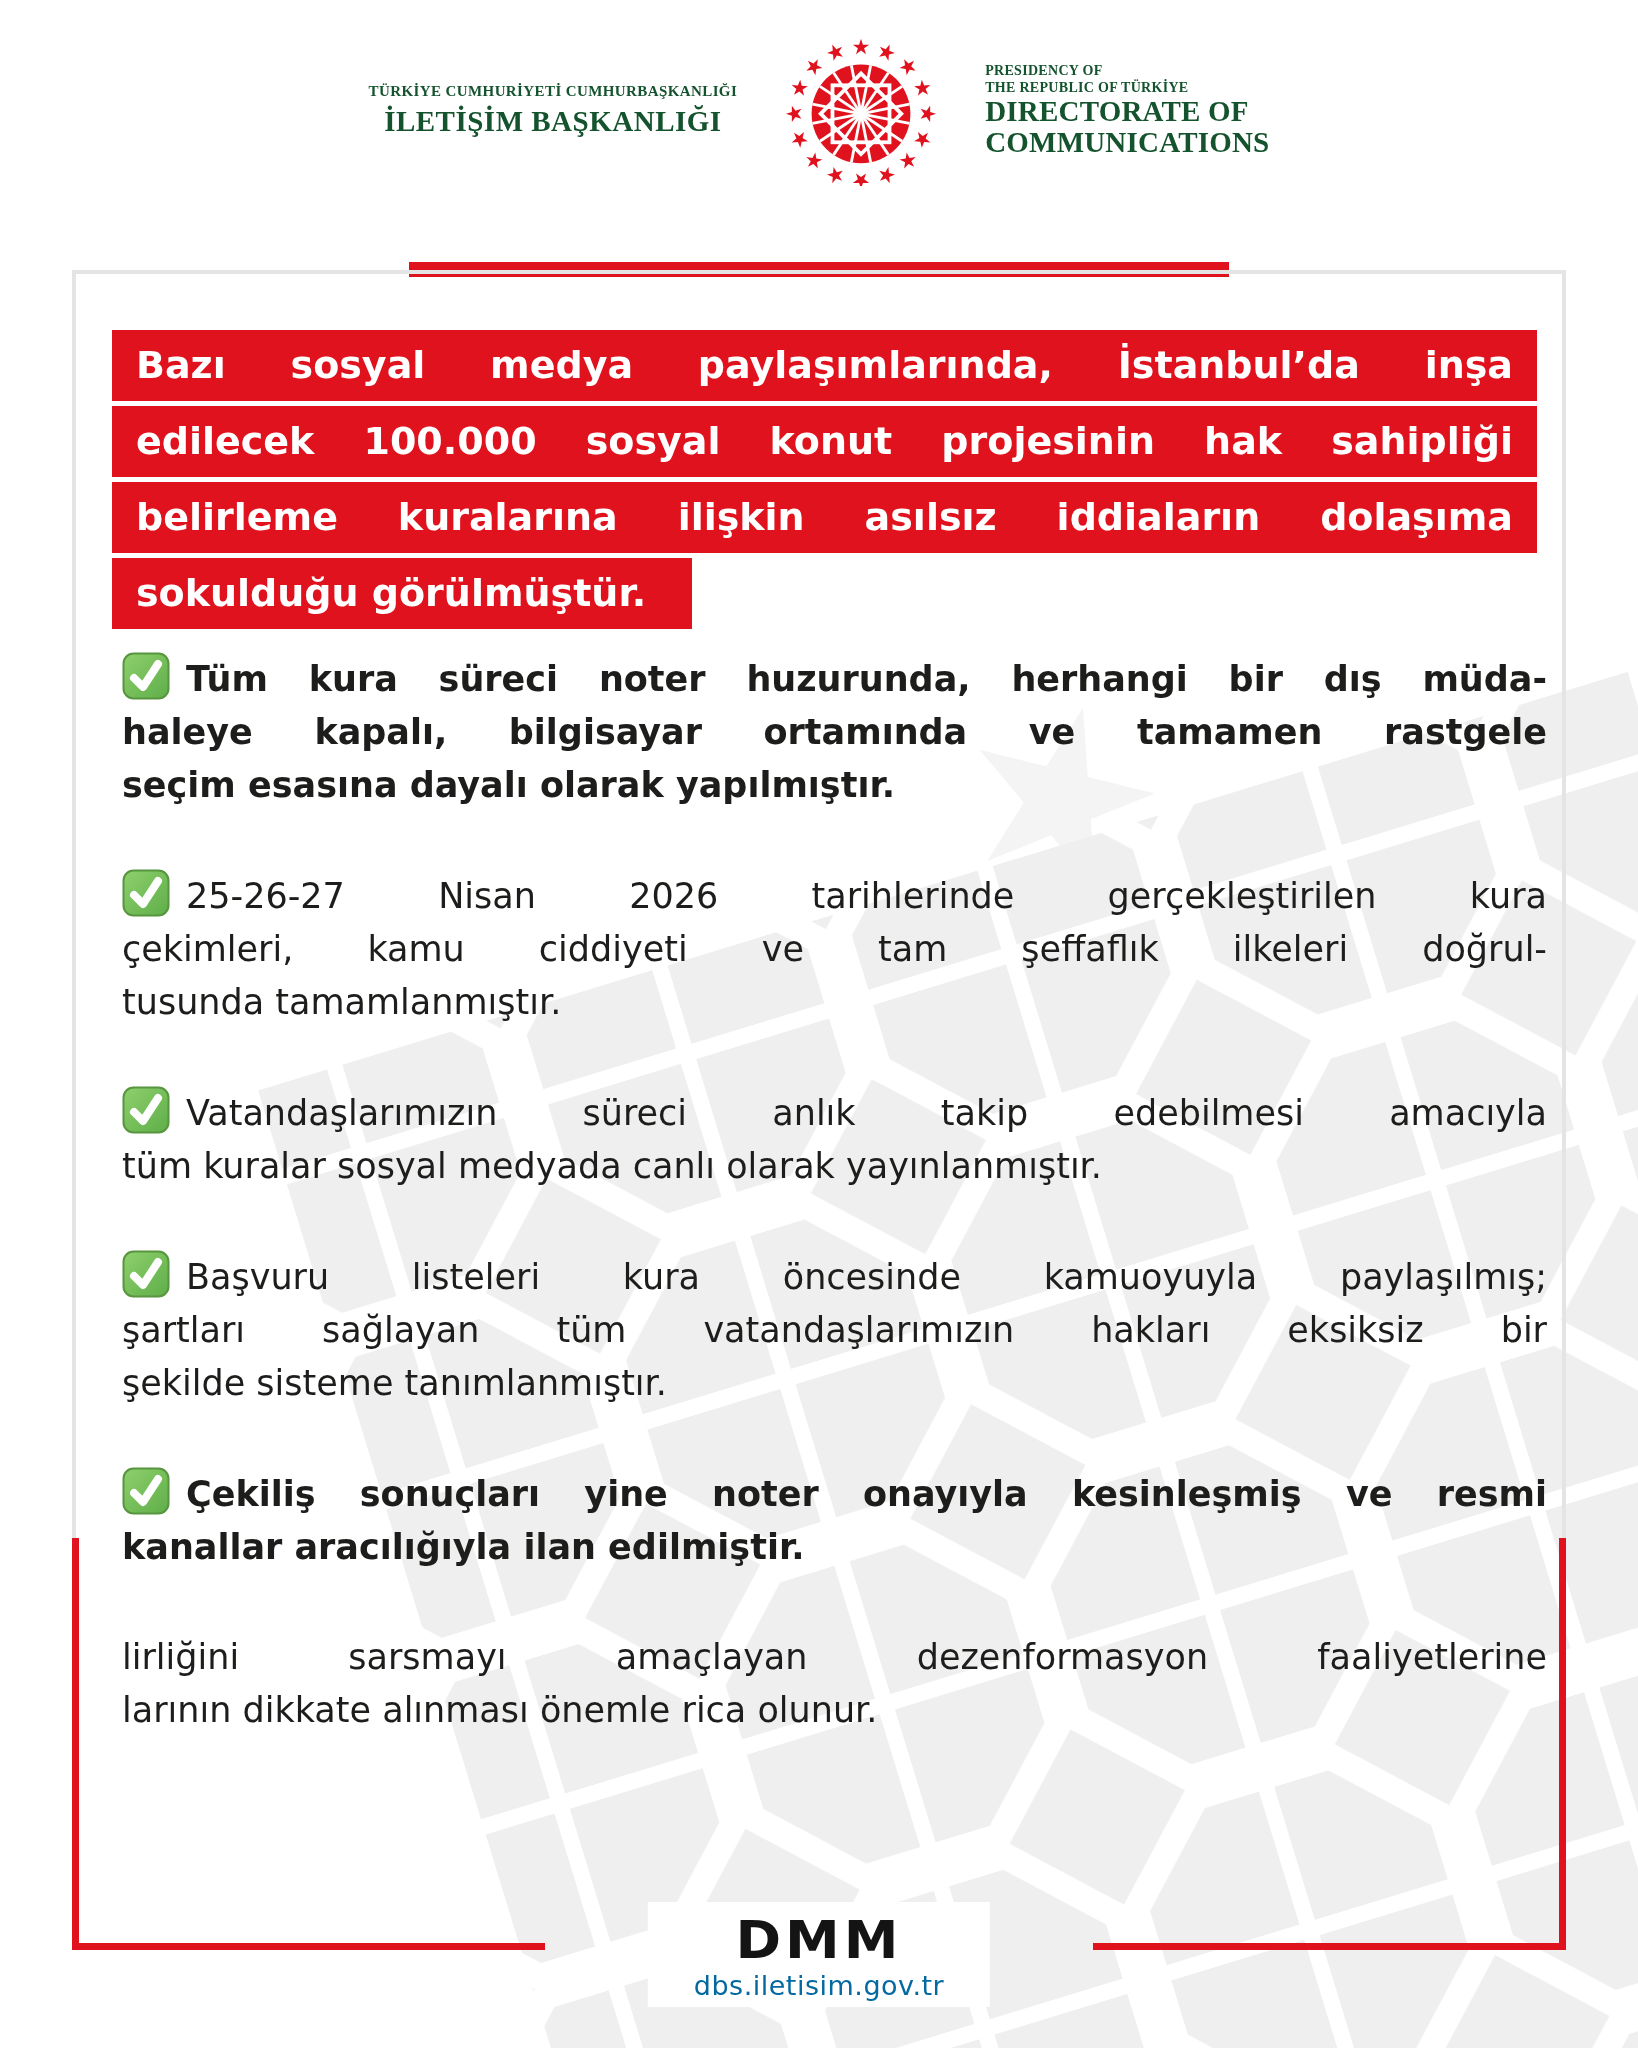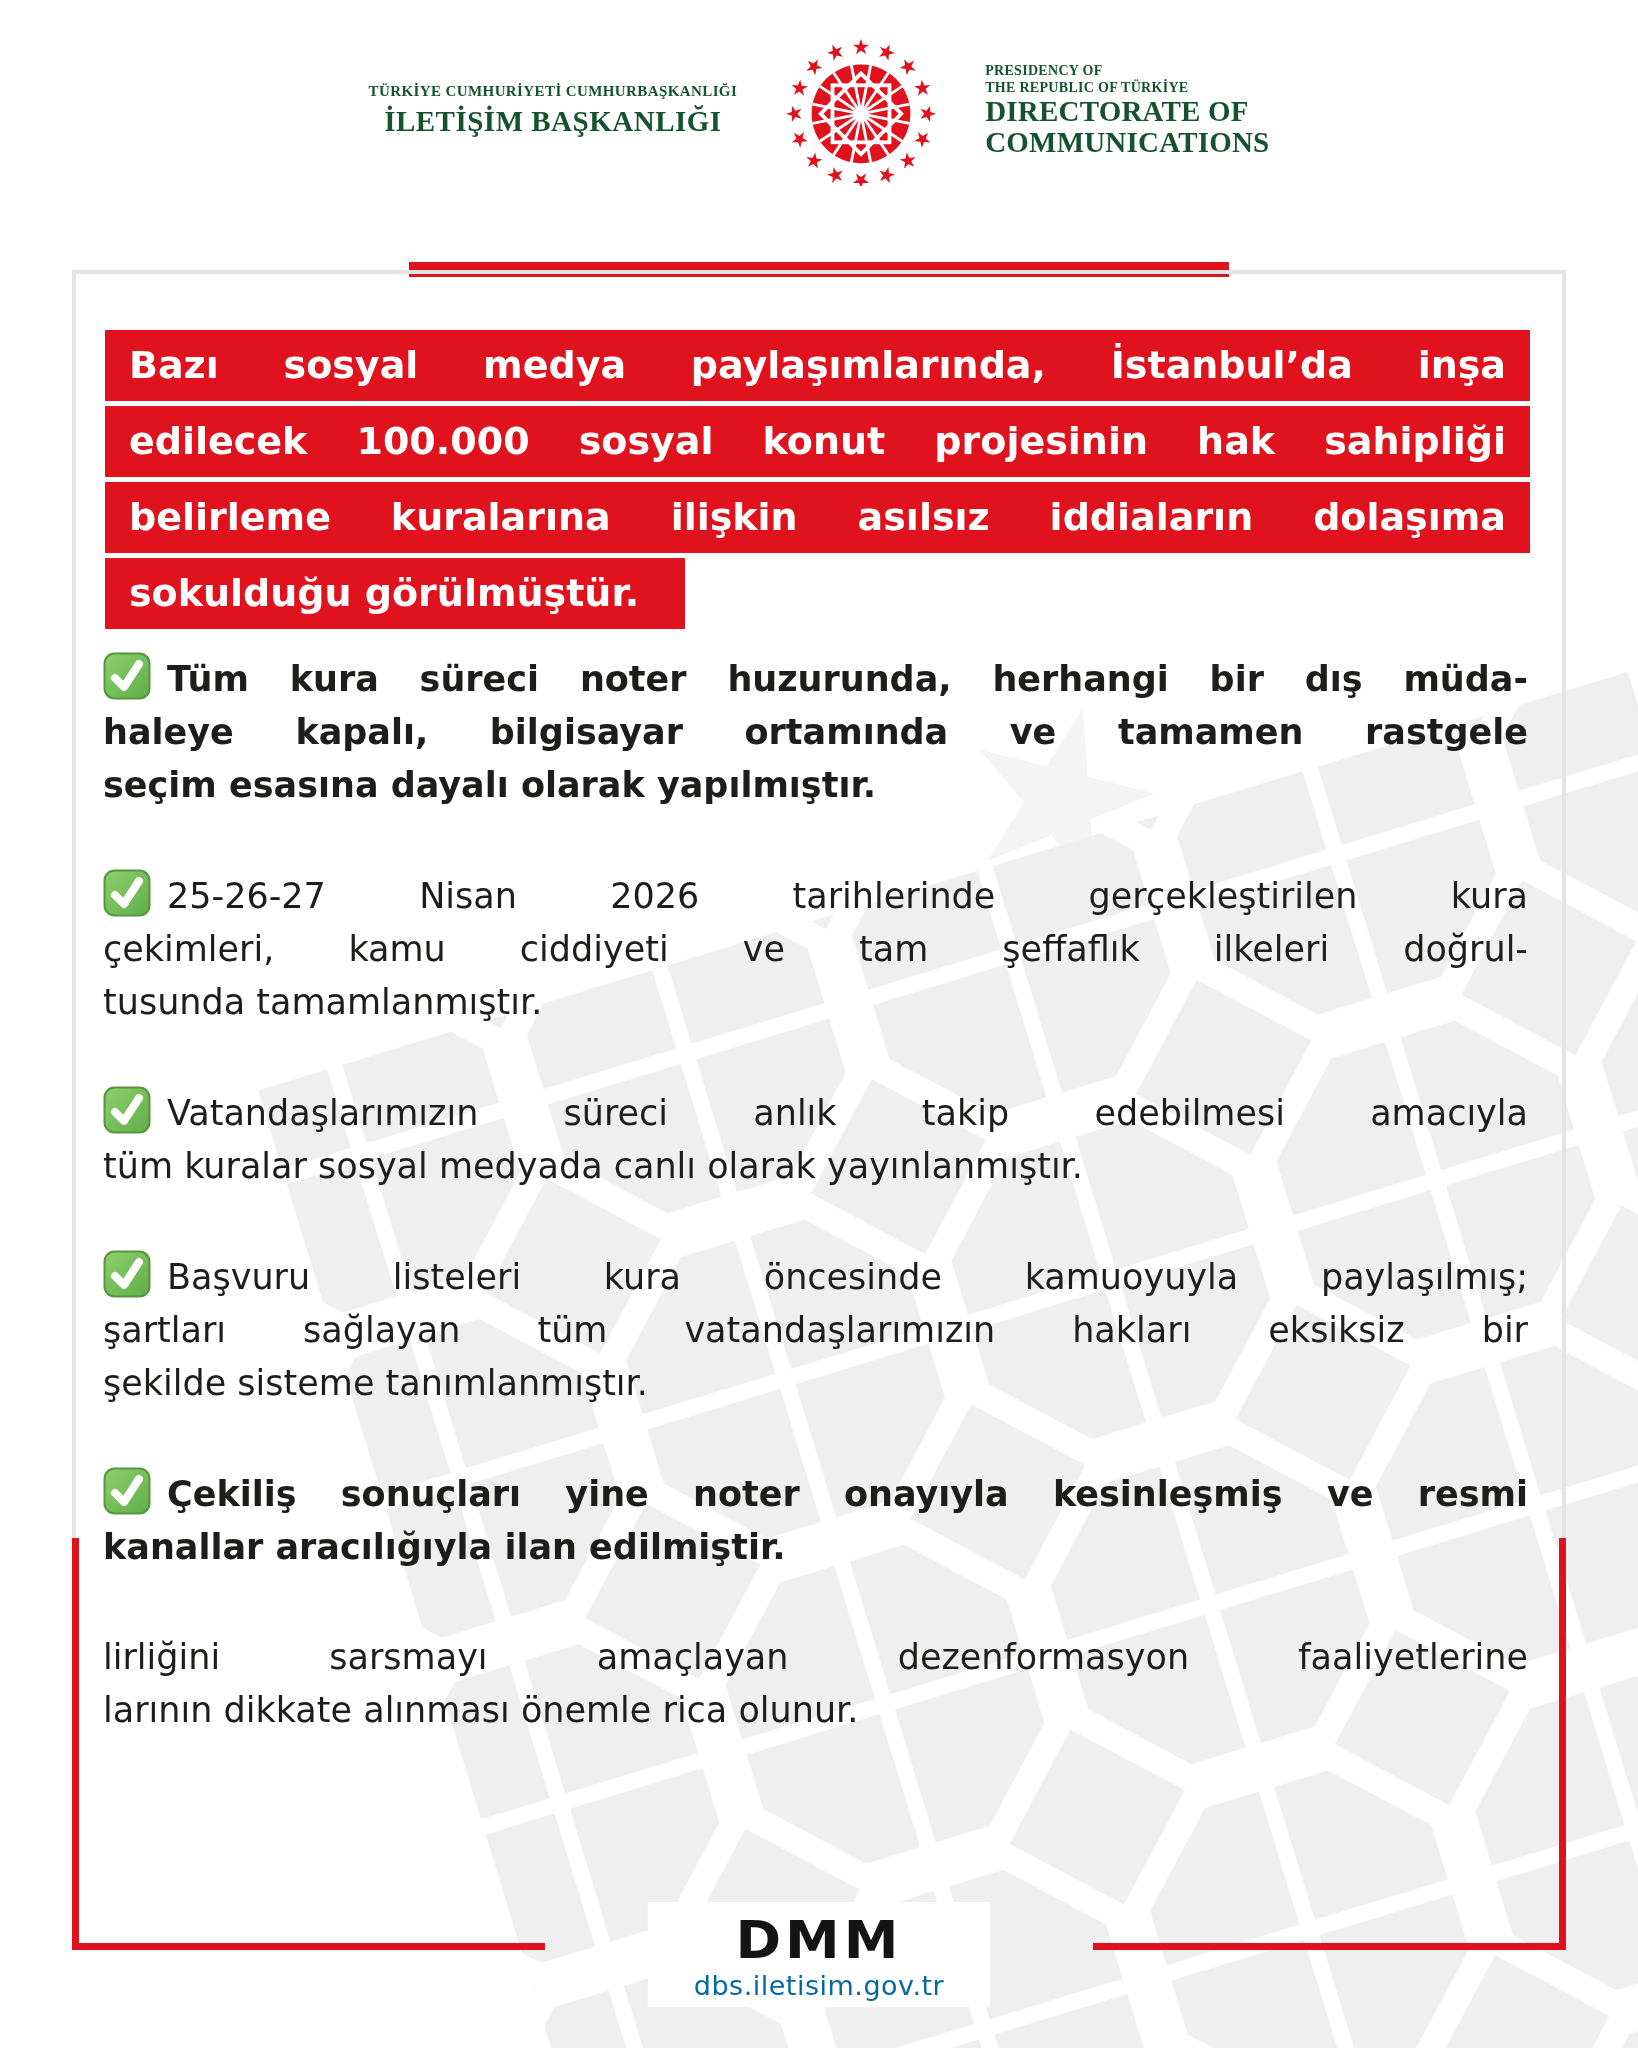--- a/index.html
+++ b/index.html
@@ -13,27 +13,27 @@
   #org-left .small{font-size:15px;font-weight:700;letter-spacing:.4px;}
   #org-left .big{font-size:29px;font-weight:700;letter-spacing:.5px;margin-top:5px;}
   #org-right{text-align:left;font-family:"Liberation Serif",serif;}
   #org-right .small{font-size:14px;font-weight:700;letter-spacing:.3px;line-height:17px;}
   #org-right .big{font-size:29px;font-weight:700;line-height:31px;letter-spacing:.2px;}
   #emblem{width:152px;height:152px;flex:0 0 auto;}
   
   .frame{background:var(--border,#e4e4e4);}
   .redbar{background:var(--red,#e0121d);}
   
-  #banner{left:105px;top:330px;width:1425px;z-index:1;}
+  #banner{left:112px;top:330px;width:1425px;z-index:1;}
   .hl-line{box-sizing:border-box;background:var(--red,#e0121d);color:#ffffff;
     font-size:38px;font-weight:700;line-height:41px;padding:15px 24px;margin-bottom:5px;
     text-align:justify;text-align-last:justify;}
   .hl-line.last{display:inline-block;text-align:left;text-align-last:left;padding-right:46px;}
   
-  #paragraphs{left:103px;top:652px;width:1425px;z-index:1;}
+  #paragraphs{left:122px;top:652px;width:1425px;z-index:1;}
   .para{font-size:35px;line-height:53px;margin-bottom:57px;font-weight:400;}
   .para.bold{font-weight:700;}
   .para .jline{text-align:justify;text-align-last:justify;}
   .para .lline{text-align:left;}
   .check{display:inline-block;width:48px;height:48px;margin-right:16px;vertical-align:-9px;}
   .check svg{display:block;width:48px;height:48px;}
   
   #footer{left:819px;top:1902px;transform:translateX(-50%);z-index:2;background:#ffffff;
     text-align:center;padding:10px 46px 6px;}
   #dmm-logo{font-size:55px;font-weight:800;letter-spacing:4px;color:#141414;line-height:56px;

